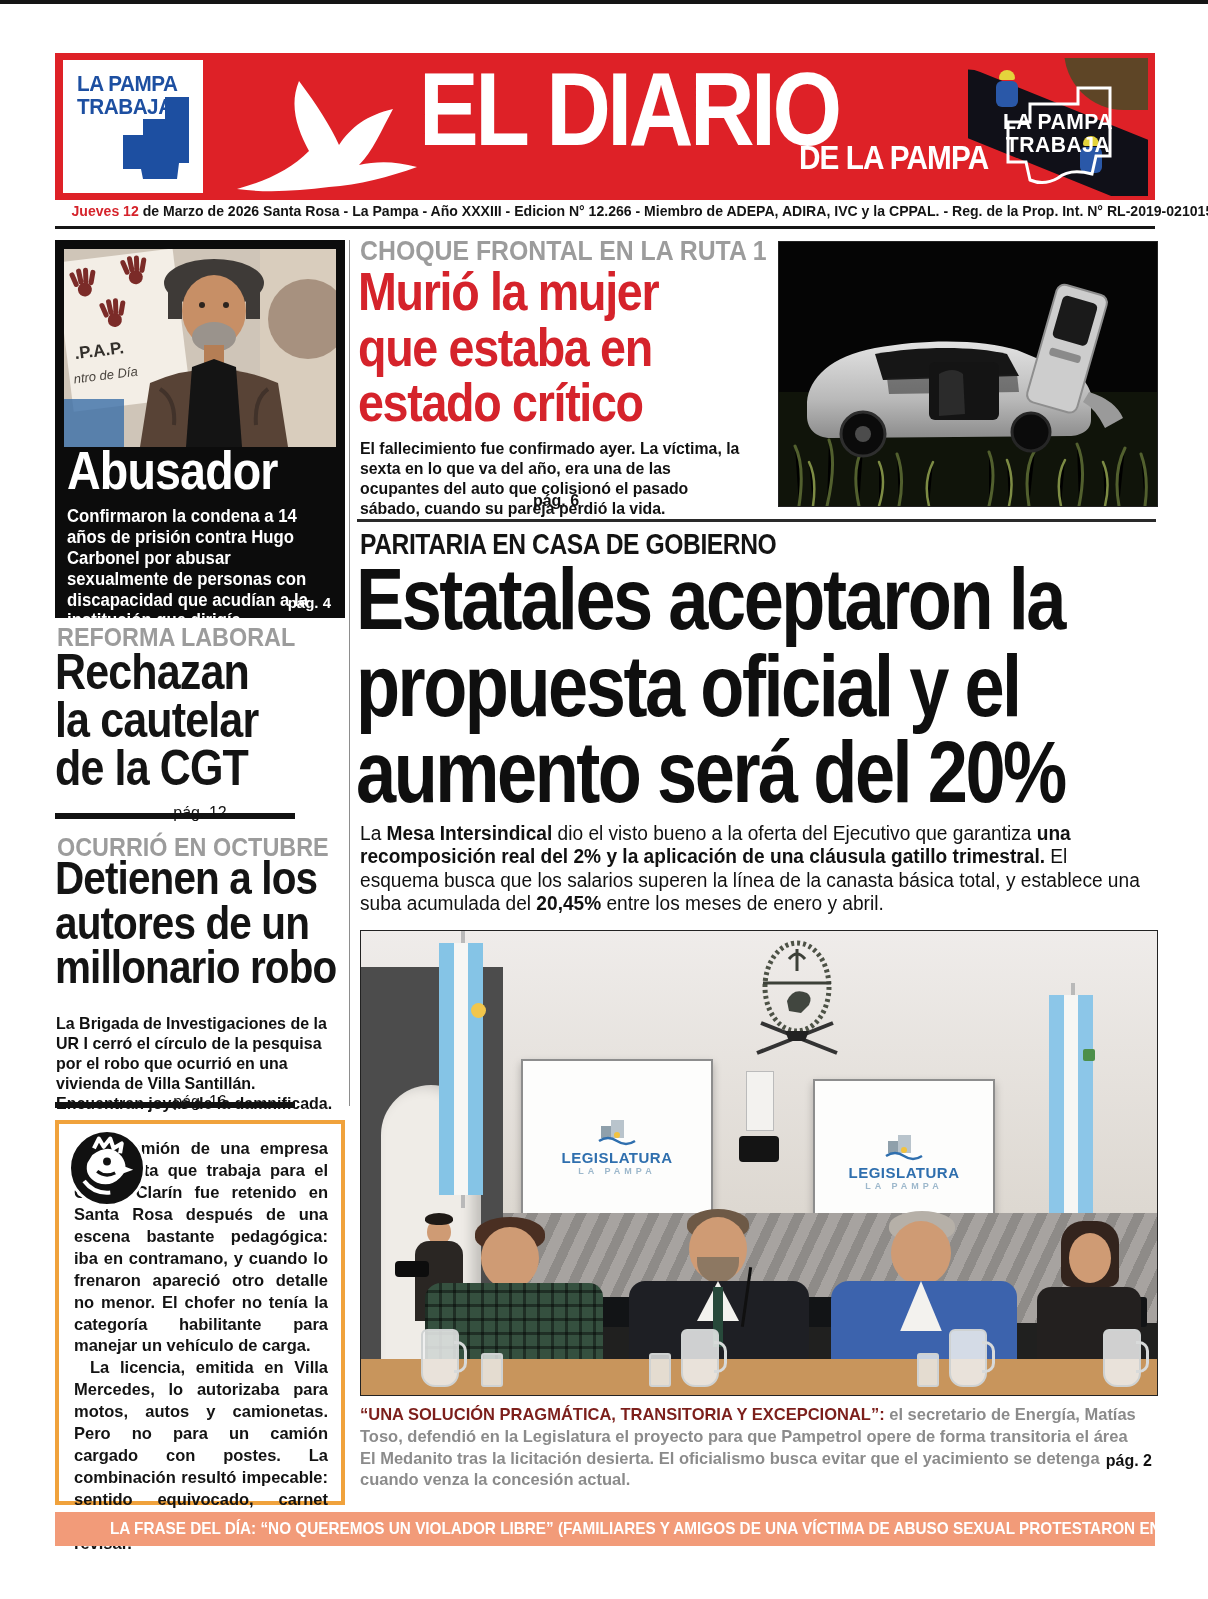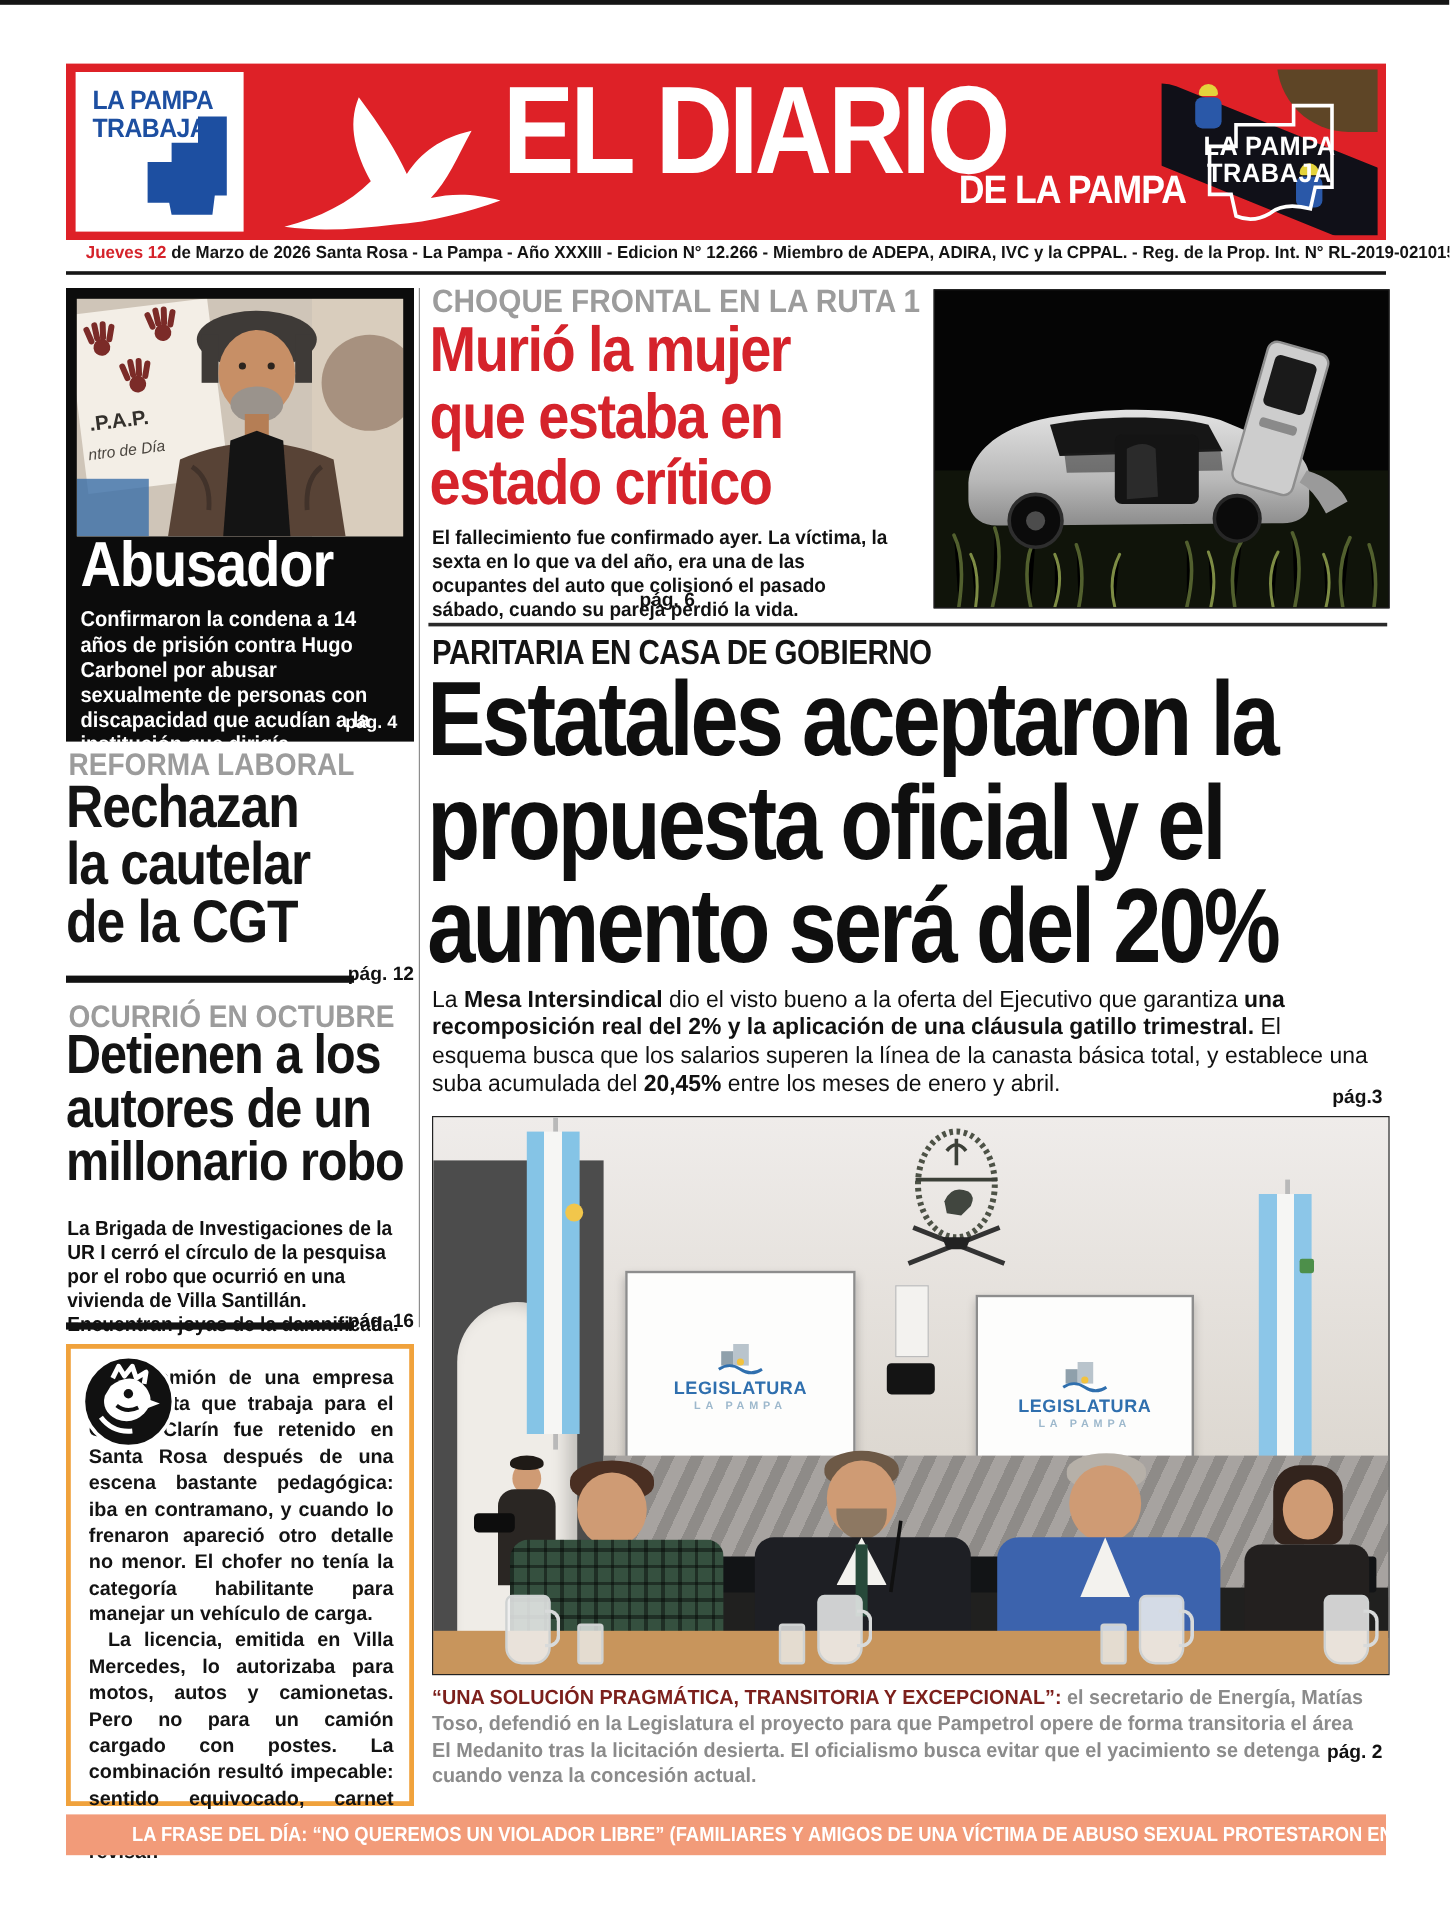--- a/index.html
+++ b/index.html
@@ -49,21 +49,21 @@
   .abody{position:absolute;left:12px;top:266px;width:272px;color:#fff;font-weight:700;font-size:18px;
          line-height:1.16;transform:scaleX(.93);transform-origin:0 0;}
   .apag{position:absolute;right:14px;bottom:7px;color:#fff;font-weight:700;font-size:15px;}
 
   .kick{position:absolute;color:#9c9c9c;font-weight:800;transform-origin:0 0;white-space:nowrap;}
   .lhl{position:absolute;color:#141414;font-weight:800;transform-origin:0 0;}
   .k-reforma{left:57px;top:622px;font-size:26px;transform:scaleX(.9);}
   .h-reforma{left:55px;top:648px;font-size:50px;line-height:.96;letter-spacing:-1px;transform:scaleX(.86);}
   .prule{position:absolute;height:6px;background:#121212;}
   .r-reforma{left:55px;top:813px;width:240px;}
-  .pagline{position:absolute;width:290px;left:55px;text-align:right;font-weight:700;font-size:16px;color:#111;}
+  .pagline{position:absolute;width:290px;left:55px;text-align:center;font-weight:400;font-size:16px;color:#111;}
   .p-reforma{top:804px;}
   .k-octubre{left:57px;top:832px;font-size:26px;transform:scaleX(.9);}
   .h-octubre{left:55px;top:856px;font-size:46px;line-height:.97;letter-spacing:-1px;transform:scaleX(.88);}
   .b-octubre{left:56px;top:1014px;width:300px;font-size:17px;font-weight:700;line-height:1.18;
              transform:scaleX(.94);transform-origin:0 0;color:#111;}
   .r-octubre{left:55px;top:1102px;width:240px;}
   .p-octubre{top:1093px;}
 
   
   .gbox{left:55px;top:1120px;width:290px;height:385px;border:4px solid #f0a23c;background:#fff;box-sizing:border-box;}
@@ -353,21 +353,20 @@
 
   <div class="k-par">PARITARIA EN CASA DE GOBIERNO</div>
   <div class="h-par">
     <span>Estatales aceptaron la</span><br>
     <span>propuesta oficial y el</span><br>
     <span>aumento será del 20%</span>
   </div>
   <div class="abs intro">
     <span>La </span><b>Mesa Intersindical</b><span> dio el visto bueno a la oferta del Ejecutivo que garantiza </span><b>una recomposición real del 2% y la aplicación de una cláusula gatillo trimestral.</b><span> El esquema busca que los salarios superen la línea de la canasta básica total, y establece una suba acumulada del </span><b>20,45%</b><span> entre los meses de enero y abril.</span>
   </div>
-  <div class="p-par">pág.3</div>
 
   <div class="abs bigphoto">
     <div class="arch">
         <div class="in"></div>
       </div>
 
     <div class="flag f-arg" style="left:96px;top:8px;width:8px;height:252px;">
       <div class="pole"></div>
         <div class="cloth"></div>
         <div class="sun"></div>

